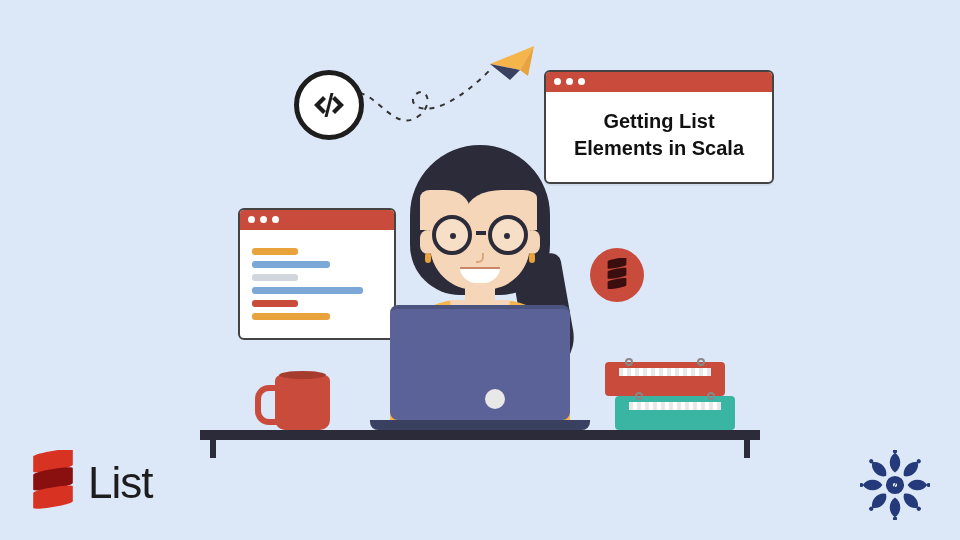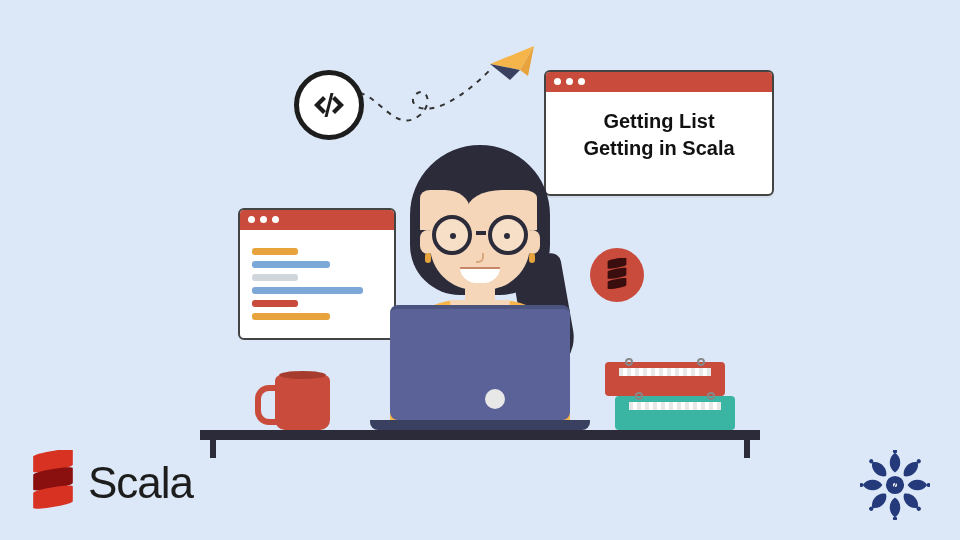--- a/index.html
+++ b/index.html
@@ -177,21 +177,21 @@
   }
   .titlebar {
     height: 20px; background: #c94b3b;
     border-radius: 4px 4px 0 0; position: relative;
   }
   .titlebar .dot {
     position: absolute; top: 6px; width: 7px; height: 7px; background: #fff; border-radius: 50%;
   }
   .titlebar .dot.d1{left:8px;} .titlebar .dot.d2{left:20px;} .titlebar .dot.d3{left:32px;}
   .title-body {
-    padding: 16px 18px 32px; text-align: center; font-weight: 700;
+    padding: 16px 18px 20px; text-align: center; font-weight: 700;
     font-size: 20px; color: #111; line-height: 1.35;
   }
 
   
   .code-window {
     position: absolute; left: 238px; top: 208px; width: 158px;
     background: #fff; border: 2px solid #444; border-radius: 6px;
   }
   .code-body { padding: 12px; }
   .line { height: 7px; border-radius: 3px; margin: 6px 0; }
@@ -244,21 +244,21 @@
   </div>
 
   <div class="title-window">
     <div class="titlebar">
       <span class="dot d1"></span>
         <span class="dot d2"></span>
         <span class="dot d3"></span>
     </div>
     <div class="title-body">
       <div>Getting List</div>
-      <div>Getting in Scala</div>
+      <div>Elements in Scala</div>
     </div>
   </div>
 
   <div class="code-window">
     <div class="titlebar">
       <span class="dot d1"></span>
         <span class="dot d2"></span>
         <span class="dot d3"></span>
     </div>
     <div class="code-body">
@@ -323,21 +323,21 @@
   </div>
 
   <div class="desk"></div>
 
   <div class="scala-logo">
     <svg width="46" height="66" viewBox="0 0 26 40">
       <path d="M1 4 C1 2 25 -2 25 0 L25 9 C25 11 1 15 1 13 Z" fill="#d73222"></path>
       <path d="M1 15 C1 13 25 9 25 11 L25 20 C25 22 1 26 1 24 Z" fill="#8a0f0f"></path>
       <path d="M1 26 C1 24 25 20 25 22 L25 31 C25 33 1 37 1 35 Z" fill="#d73222"></path>
     </svg>
-    <span class="scala-text">Scala</span>
+    <span class="scala-text">List</span>
   </div>
 
   <div class="delft-logo">
     <svg width="70" height="70" viewBox="0 0 100 100">
       <g fill="#253a7a">
         <circle cx="50" cy="50" r="8" fill="#fff" stroke="#253a7a" stroke-width="10"></circle>
         <text x="50" y="56" text-anchor="middle" font-size="14" fill="#253a7a" font-family="monospace">&lt;/&gt;</text>
         <g transform="translate(50,50)">
           <g id="petal">
             <path d="M0,-46 C10,-40 10,-24 0,-18 C-10,-24 -10,-40 0,-46 Z"></path>

